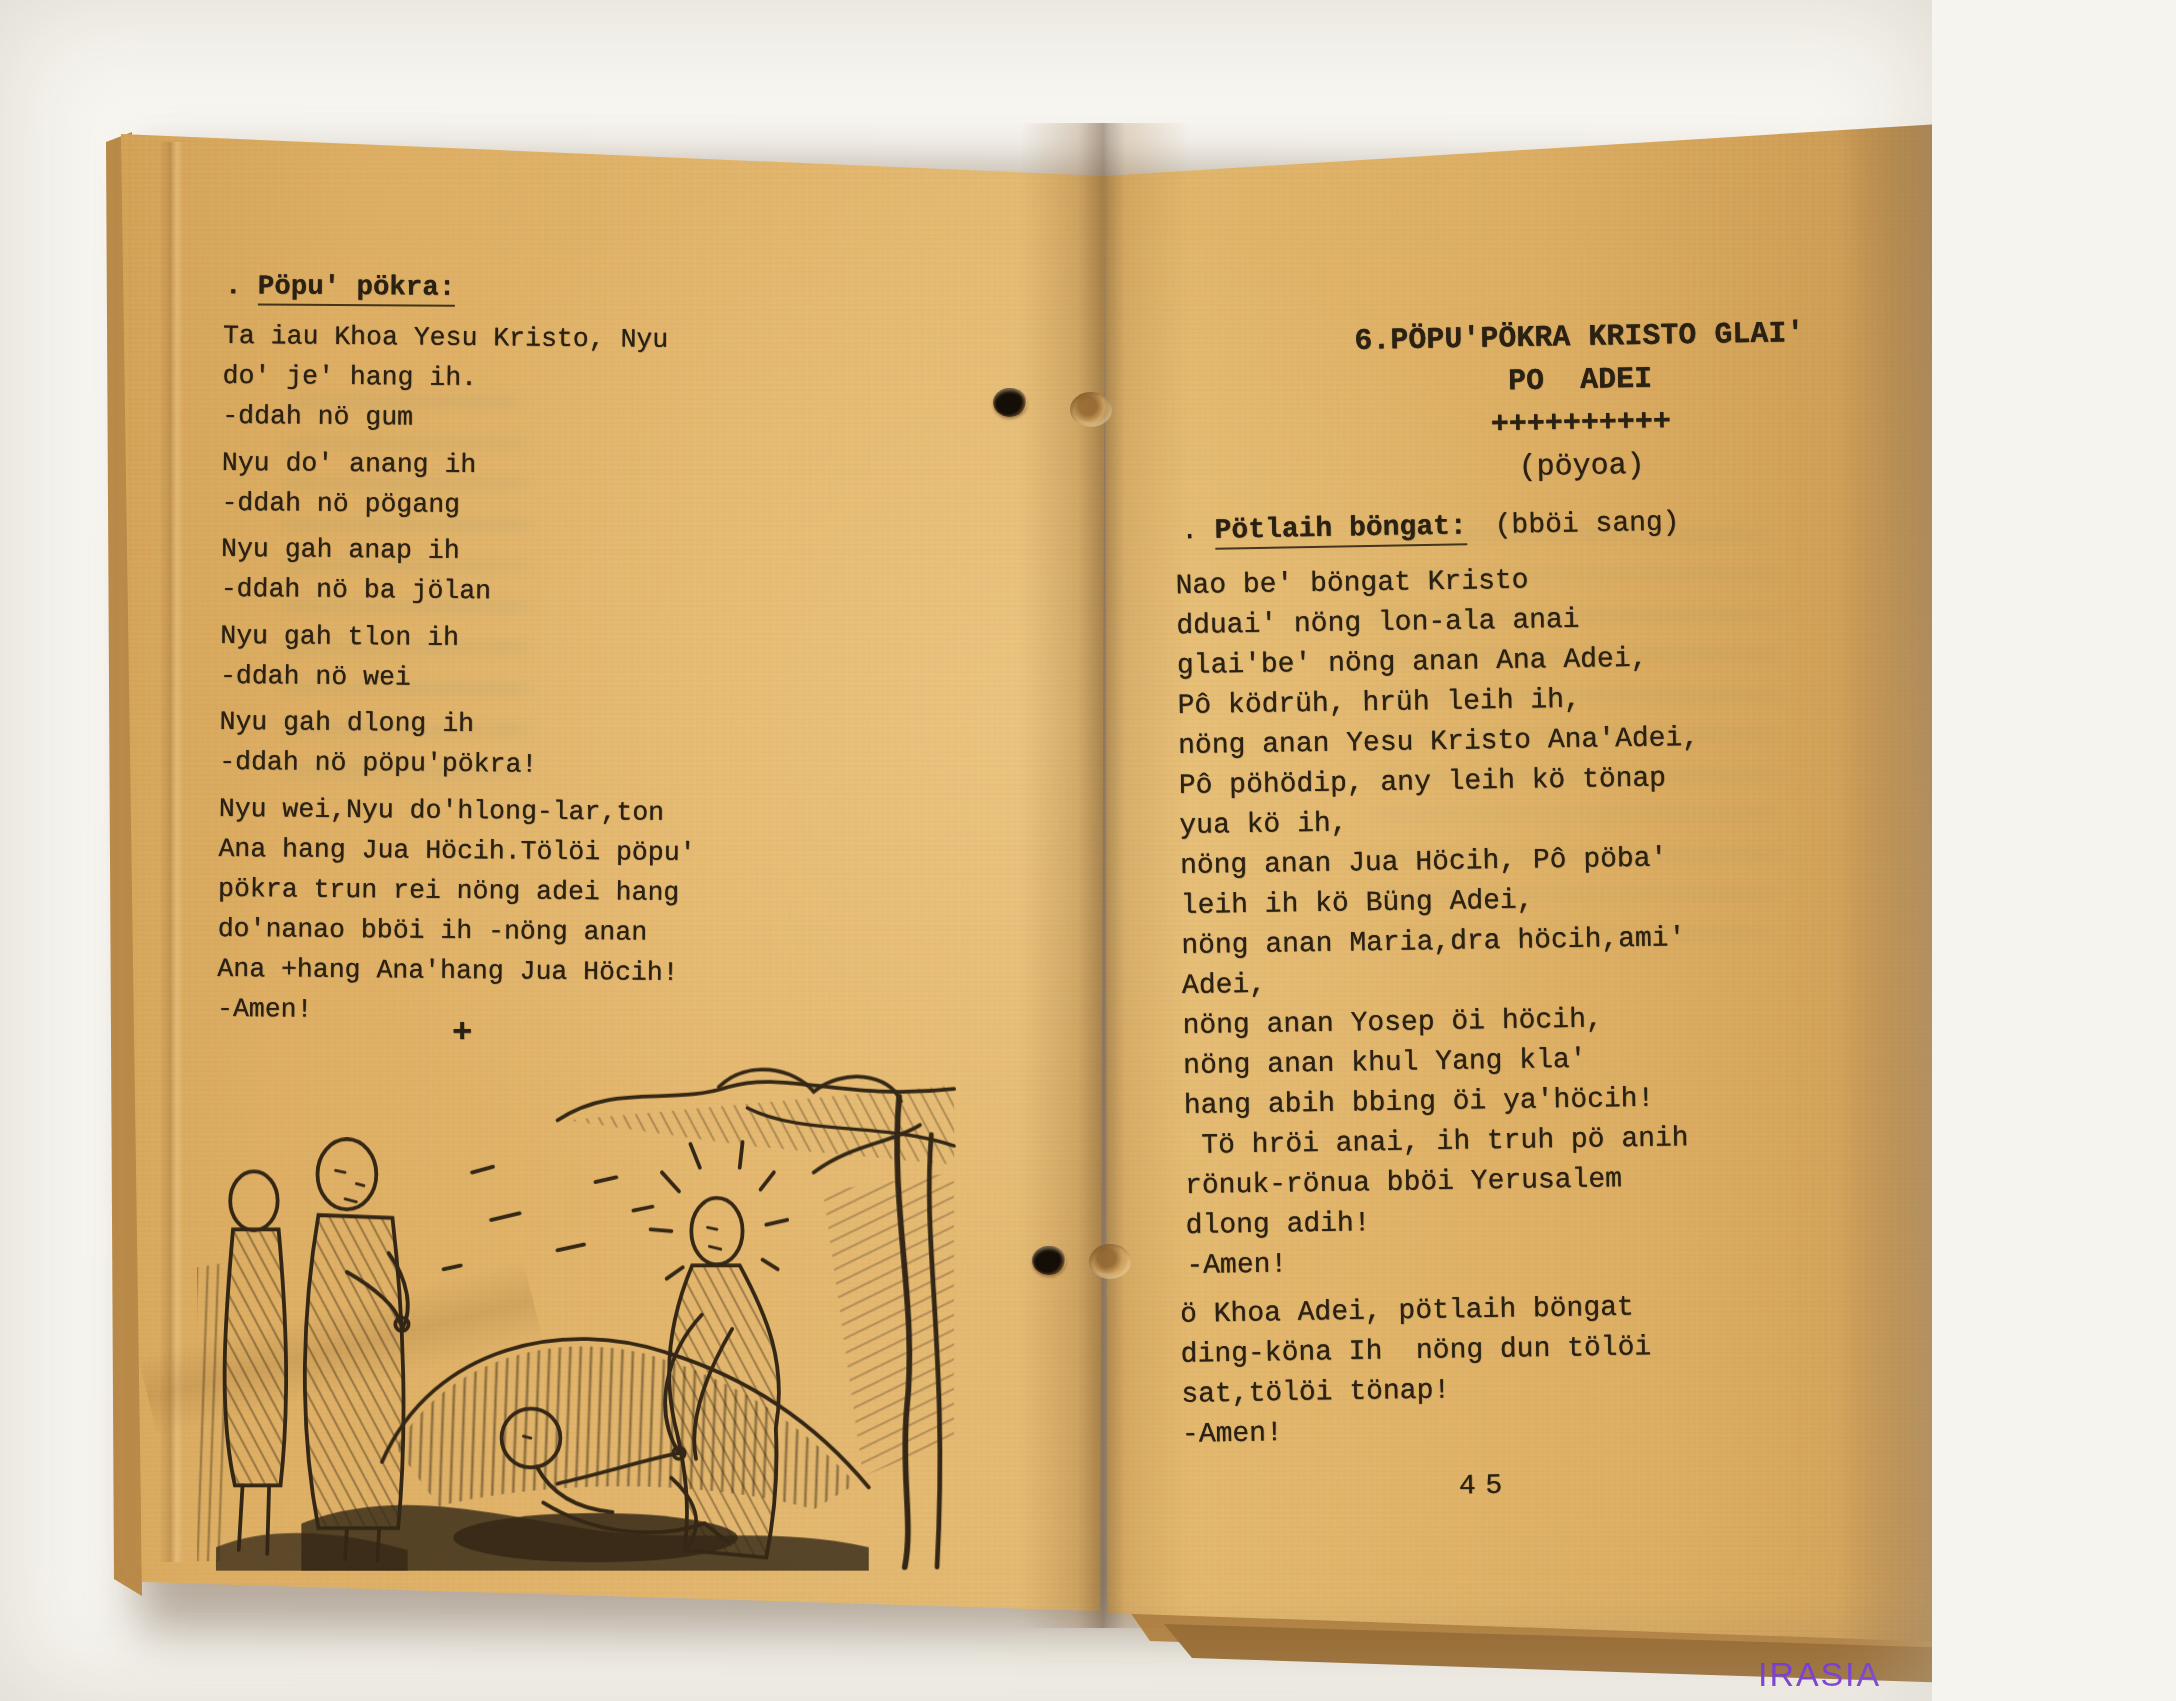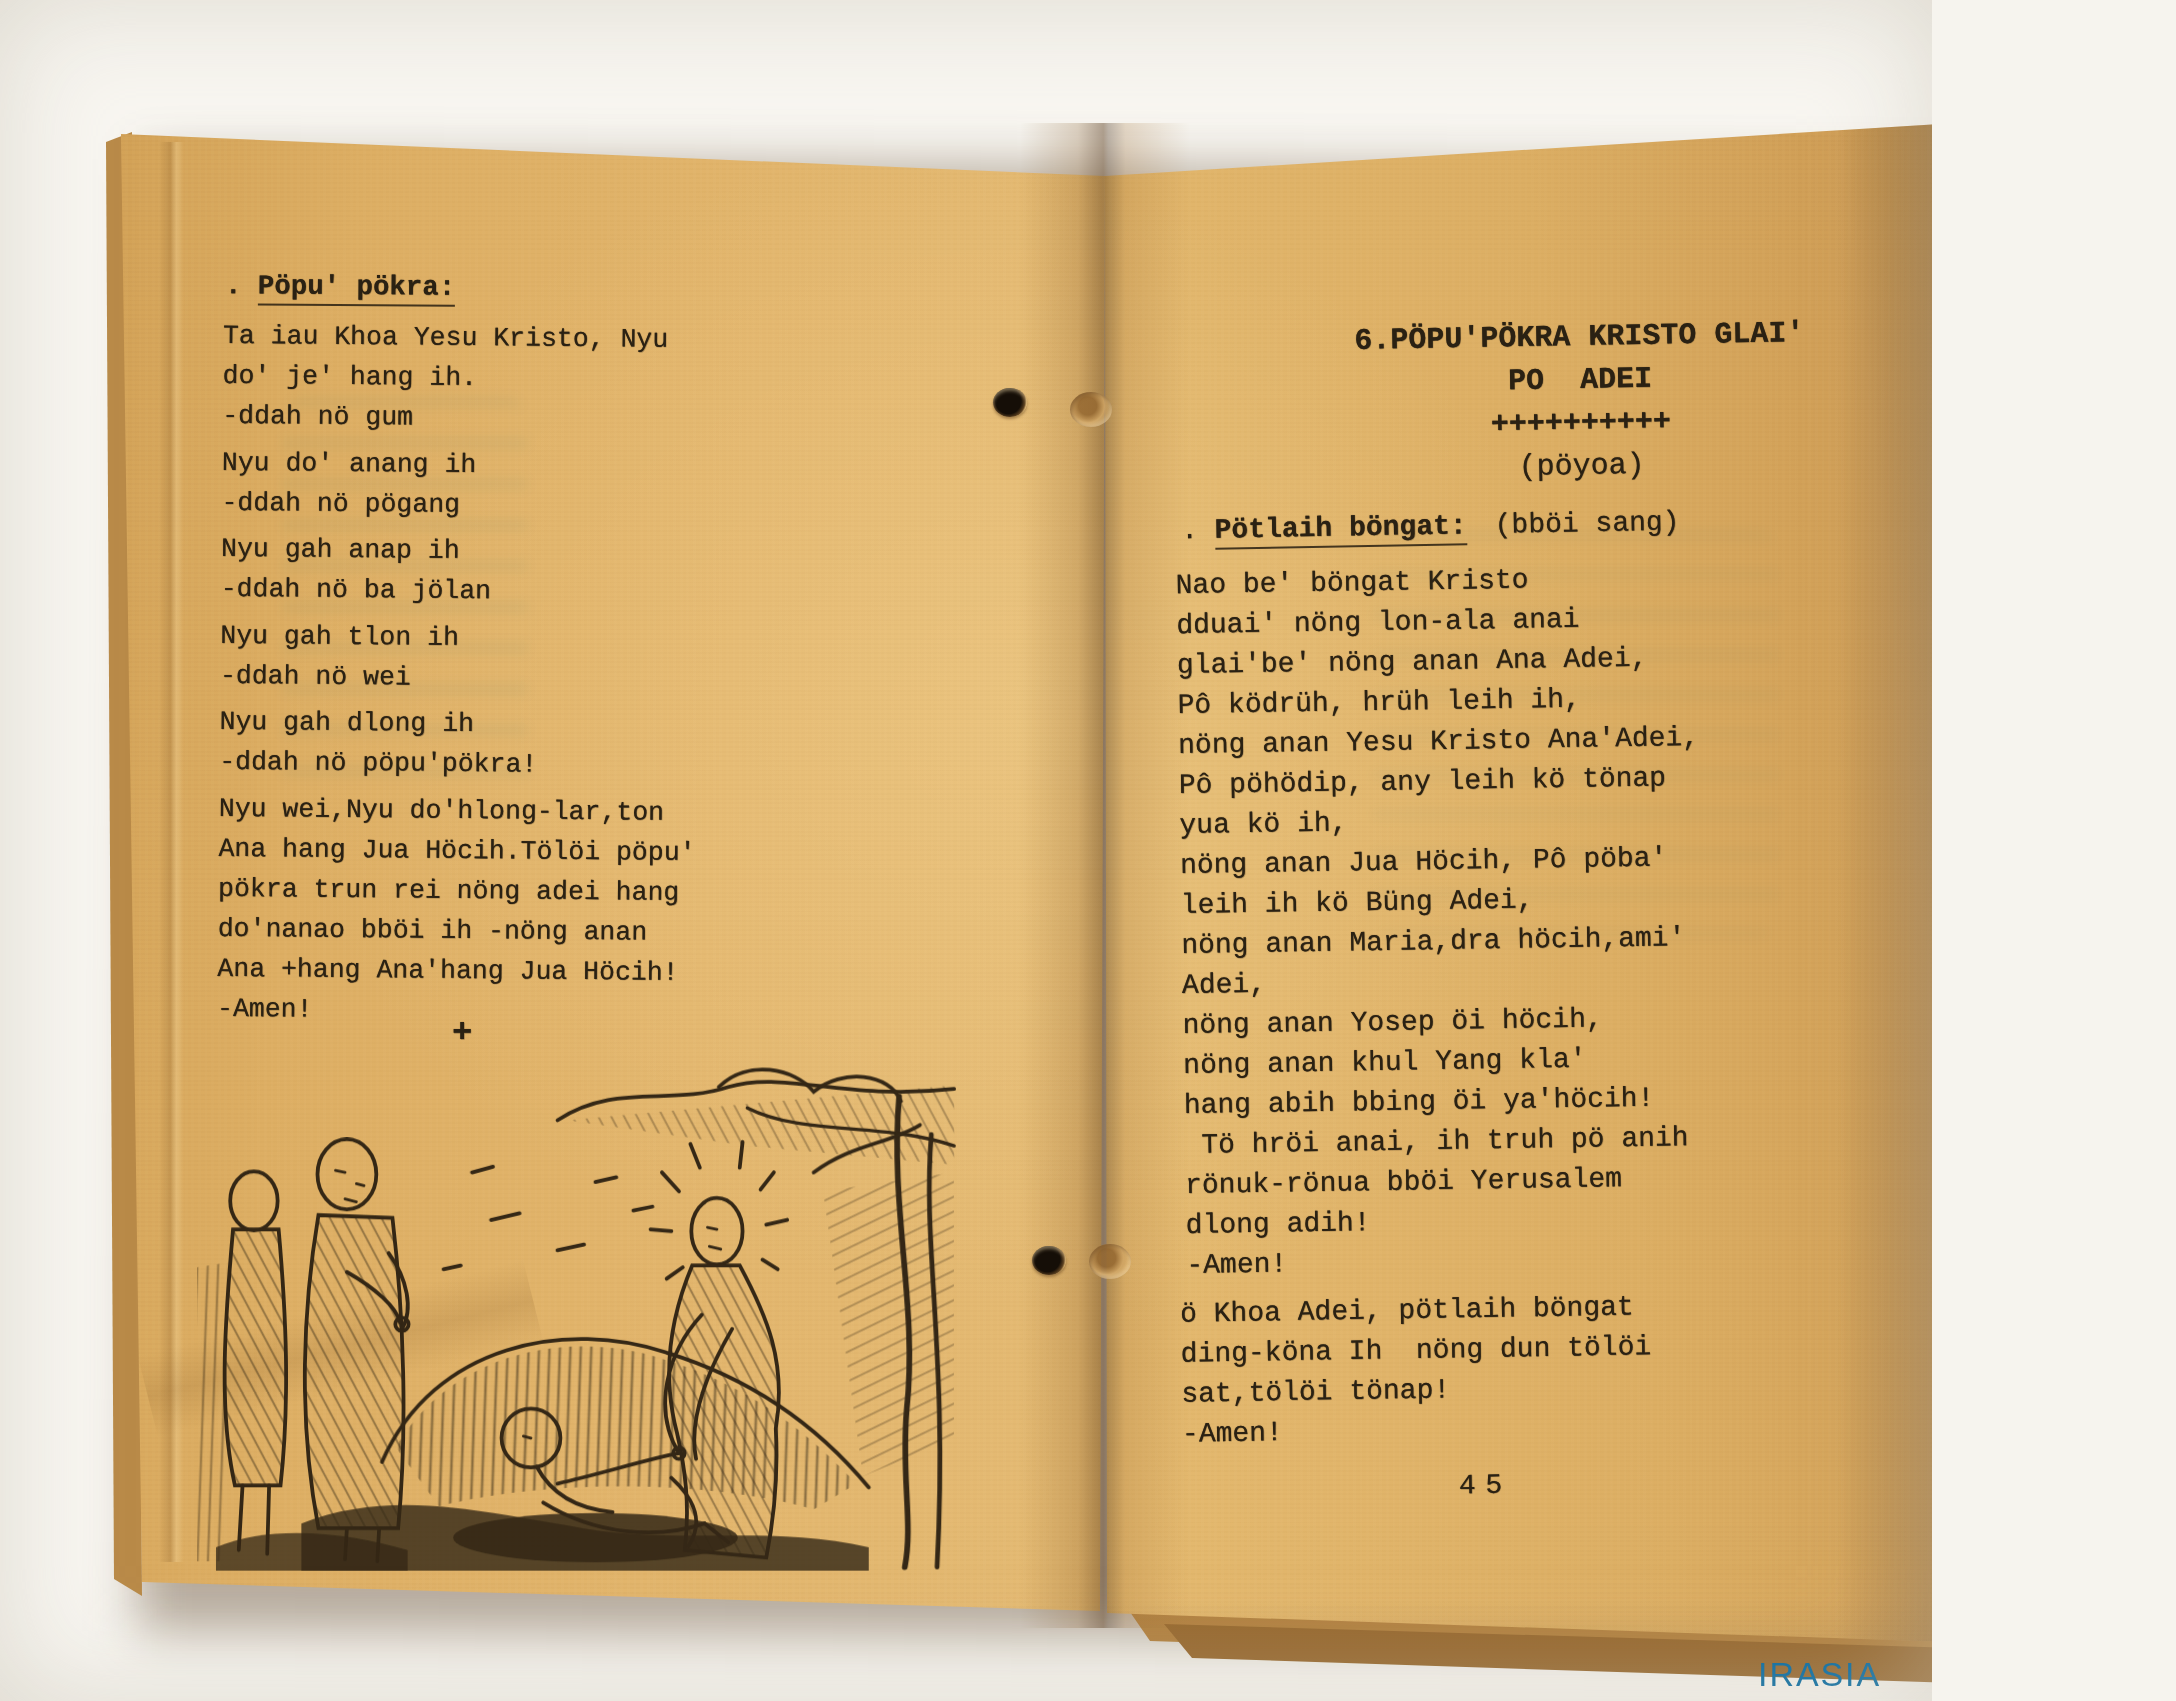--- a/index.html
+++ b/index.html
@@ -82,21 +82,21 @@
   .bleed{position:absolute;border-radius:23px;filter:blur(5.7px);pointer-events:none;}
   .bleed.b1{left:282px;top:397px;width:246px;height:407px;opacity:.55;
       background:repeating-linear-gradient(180deg,rgba(85,130,110,.15) 0 10.4px,rgba(0,0,0,0) 10.4px 41px);}
   .bleed.b2{left:1372px;top:530px;width:407px;height:407px;opacity:.4;
       background:repeating-linear-gradient(180deg,rgba(85,130,110,.13) 0 9.5px,rgba(0,0,0,0) 9.5px 40px);}
 
   
   .illo{position:absolute;left:159px;top:1030px;width:797px;height:541px;}
 
   .watermark{position:absolute;right:51px;bottom:7.6px;font-family:"Liberation Sans",sans-serif;
-             font-size:34px;color:#0369a1;letter-spacing:1.9px;}
+             font-size:34px;color:#6d28d9;letter-spacing:1.9px;}
 </style>
 </head>
 <body>
 
 <div class="photo">
 
   <div class="book-shadow"></div>
   <div class="sheet left-under"></div>
   <div class="sheet right-stack"></div>
   <div class="sheet bottom-stack1"></div>

